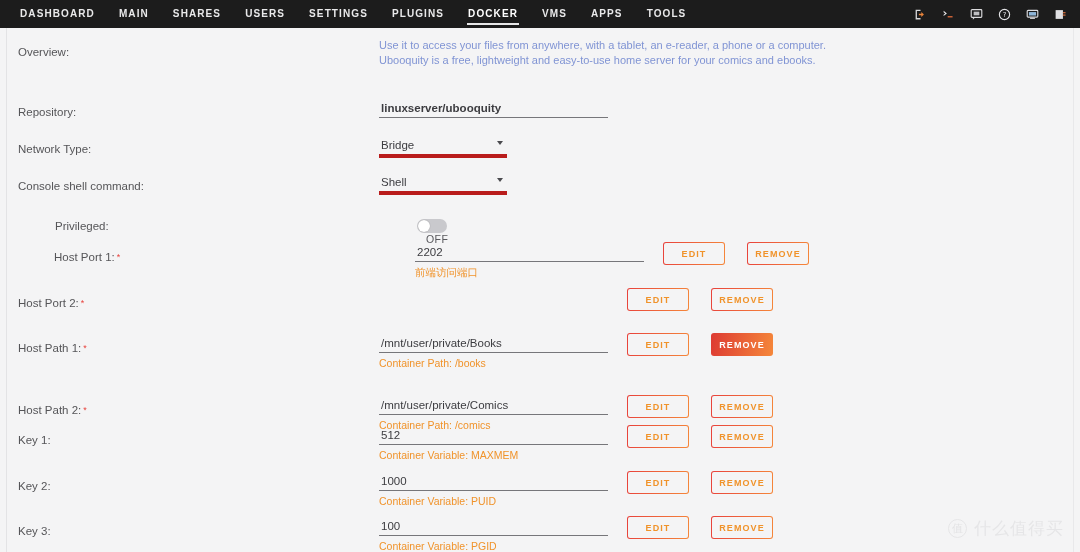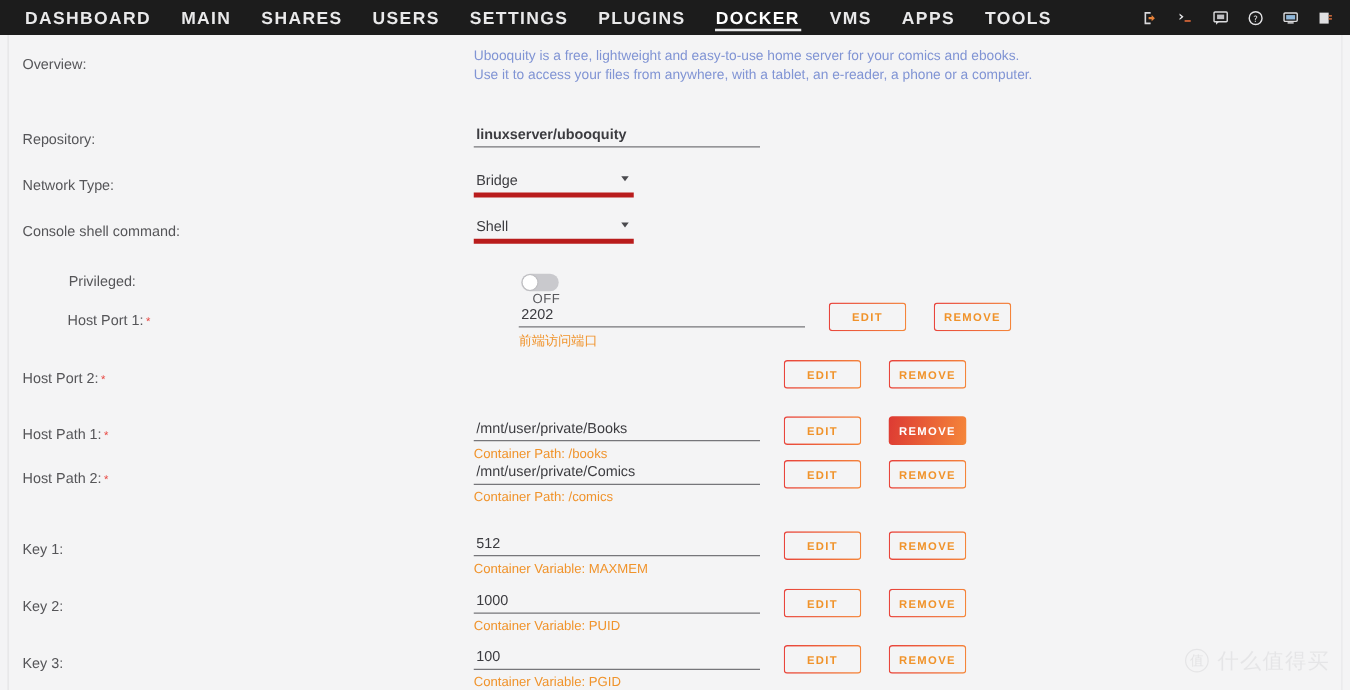--- a/index.html
+++ b/index.html
@@ -23,21 +23,21 @@
   }
   .nav-items {
     display: flex;
     align-items: center;
     height: 28px;
     padding-left: 8px;
   }
   .nav-item {
     position: relative;
     color: #e9e9ea;
-    font-size: 14px;
+    font-size: 10px;
     font-weight: bold;
     letter-spacing: 1.1px;
     padding: 0 12px;
     line-height: 28px;
     cursor: pointer;
     white-space: nowrap;
   }
   .nav-item.active { color: #ffffff; }
   .nav-item.active::after {
     content: "";
@@ -306,22 +306,22 @@
       </svg>
     </div>
   </div>
 </div>
 
 <div class="page">
   <div class="form" id="form-root">
       <div class="row" style="top: 10px; height: 36px;">
         <div class="label" style="top: 8px;"><span>Overview:</span></div>
         <div class="field" style="top: 0px;">
+          <div class="overview-text">Use it to access your files from anywhere, with a tablet, an e-reader, a phone or a computer.</div>
           <div class="overview-text">Ubooquity is a free, lightweight and easy-to-use home server for your comics and ebooks.</div>
-          <div class="overview-text">Use it to access your files from anywhere, with a tablet, an e-reader, a phone or a computer.</div>
         </div>
       </div>
       <div class="row" style="top: 74px; height: 28px;">
         <div class="label" style="top: 4px;"><span>Repository:</span></div>
         <div class="field" style="top: 0px;">
           <input class="txtinput wide" type="text" value="linuxserver/ubooquity" style="">
         </div>
       </div>
       <div class="row" style="top: 111px; height: 28px;">
         <div class="label" style="top: 4px;"><span>Network Type:</span></div>
@@ -372,21 +372,21 @@
         <div class="label" style="top: 5px;"><span>Host Path 1:</span><span class="req">*</span></div>
         <div class="field" style="top: 0px;">
           <input class="txtinput" type="text" value="/mnt/user/private/Books" style="">
           <div class="hint">Container Path: /books</div>
         </div>
         <div class="btns" style="top: -4px;">
           <div class="btn outline">EDIT</div>
           <div class="btn filled">REMOVE</div>
         </div>
       </div>
-      <div class="row" style="top: 344px; height: 42px; padding-left: 28px;">
+      <div class="row" style="top: 371px; height: 42px; padding-left: 28px;">
         <div class="label" style="top: 5px;"><span>Host Path 2:</span><span class="req">*</span></div>
         <div class="field" style="top: 0px;">
           <input class="txtinput" type="text" value="/mnt/user/private/Comics" style="">
           <div class="hint">Container Path: /comics</div>
         </div>
         <div class="btns" style="top: -4px;">
           <div class="btn outline">EDIT</div>
           <div class="btn outline">REMOVE</div>
         </div>
       </div>

